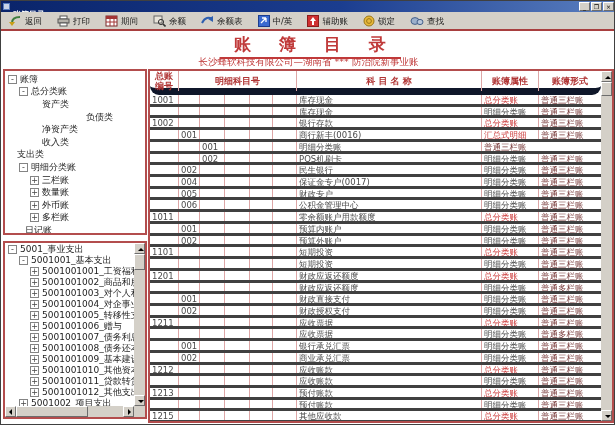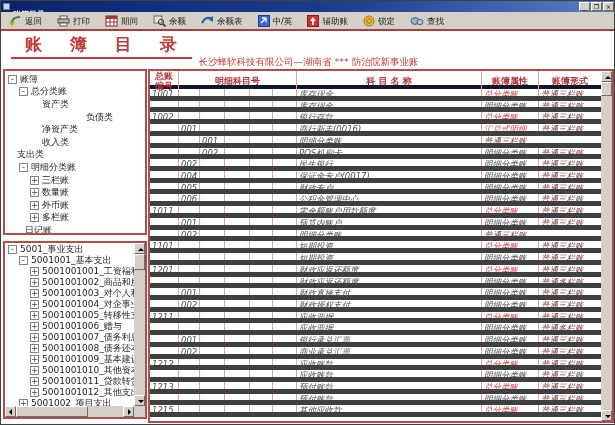--- a/index.html
+++ b/index.html
@@ -15,21 +15,21 @@
   .winbtn{width:11px;height:9px;background:#d4d0c8;border:1px solid;border-color:#fff #6d6d6d #6d6d6d #fff;
     font-size:6px;line-height:6px;text-align:center;color:#000;padding:0;}
   
   .toolbar{position:absolute;left:0;top:11px;width:615px;height:17px;background:#d4d0c8;
     display:flex;align-items:center;gap:11px;padding:0 6px;}
   .tbtn{display:flex;align-items:center;gap:3px;background:transparent;border:none;padding:1px 2px;cursor:default;justify-content:space-between;}
   .tbtn .lbl{font-size:8.5px;color:#1a1a1a;white-space:nowrap;line-height:10px;}
   .tbtn svg{display:block;}
   
   .content{position:absolute;left:0;top:28px;width:615px;height:397px;background:#fff;border-top:2px solid #a83f3f;}
-  .page-title{position:absolute;left:10px;right:0;top:2px;text-align:left;}
+  .page-title{position:absolute;left:4px;right:0;top:2px;text-align:center;}
   .page-title span{display:inline-block;font-size:17px;font-weight:bold;color:#c03a3a;letter-spacing:11px;
     border-bottom:2px solid #c03a3a;padding:0 4px 1px 14px;}
   .page-subtitle{position:absolute;left:0;right:0;top:25px;text-align:center;font-size:9.5px;color:#c03a3a;white-space:nowrap;}
   
   .panel{position:absolute;background:#fff;border:2px solid #b34d4d;overflow:hidden;}
   .tree1{left:2px;top:38px;width:144px;height:166px;padding-top:2px;}
   .tree2{left:2px;top:210px;width:144px;height:178px;}
   .tree2 .tree-body{position:absolute;left:0;top:0;right:11px;bottom:11px;overflow:hidden;padding-top:1px;}
   .tree-item{display:flex;align-items:center;white-space:nowrap;overflow:hidden;}
   .tree1 .tree-item{height:12.6px;}
@@ -46,27 +46,27 @@
   .sb-btn{position:absolute;width:11px;height:11px;background:#d4d0c8;border:1px solid;border-color:#fff #6d6d6d #6d6d6d #fff;}
   .sb-btn:after{content:"";position:absolute;left:2.5px;top:3px;border:3px solid transparent;}
   .up:after{border-bottom-color:#000;top:0.5px;}
   .down:after{border-top-color:#000;top:4px;}
   .left:after{border-right-color:#000;left:0;top:2px;}
   .right:after{border-left-color:#000;left:4px;top:2px;}
   .sb-thumb{position:absolute;background:#d4d0c8;border:1px solid;border-color:#fff #6d6d6d #6d6d6d #fff;}
   
   .table{left:147px;top:38px;width:466px;height:354px;}
   .table-inner{position:absolute;left:0;top:0;right:11px;bottom:0;display:flex;flex-direction:column;overflow:hidden;}
-  .thead{display:grid;grid-template-columns:29px 118px 1fr 57px 62px;height:18px;flex:none;
-    border-bottom:4px solid #0f172a;}
+  .thead{display:grid;grid-template-columns:29px 118px 1fr 57px 62px;height:24px;flex:none;
+    border-bottom:7px solid #0f172a;border-radius:9px;}
   .thead .hcell{border-right:1px solid #dda6a6;color:#b03434;font-weight:bold;font-size:9px;
     display:flex;align-items:center;justify-content:center;text-align:center;line-height:10px;}
   .thead .hcell:last-child{border-right:none;}
   .trow{display:grid;grid-template-columns:29px 21px 25px 25px 23px 24px 1fr 57px 62px;height:11.72px;flex:none;
-    border-bottom:5px solid #404040;font-style:italic;}
+    border-bottom:3px solid #404040;}
   .tcell{border-right:1px solid #dda6a6;font-size:8.5px;line-height:10.5px;color:#4a4a4a;
     white-space:nowrap;overflow:hidden;padding:0 0 0 2px;}
   .tcell:last-child{border-right:none;}
   .tcell.attr{color:#4a4a4a;}
   .tcell.attr.red{color:#cc3b3b;}
   .tcell.form{color:#7d4040;}
   .table .sb-v{bottom:0;}
 </style>
 </head>
 <body>
@@ -451,20 +451,21 @@
               <div class="tcell attr">明细分类账</div>
               <div class="tcell form">普通三栏账</div>
             </div>
             <div class="trow">
               <div class="tcell code"></div>
               <div class="tcell d1">002</div>
               <div class="tcell d2"></div>
               <div class="tcell d3"></div>
               <div class="tcell d4"></div>
               <div class="tcell d5"></div>
+              <div class="tcell name">预算外账户</div>
               <div class="tcell attr">明细分类账</div>
               <div class="tcell form">普通三栏账</div>
             </div>
             <div class="trow">
               <div class="tcell code">1101</div>
               <div class="tcell d1"></div>
               <div class="tcell d2"></div>
               <div class="tcell d3"></div>
               <div class="tcell d4"></div>
               <div class="tcell d5"></div>

